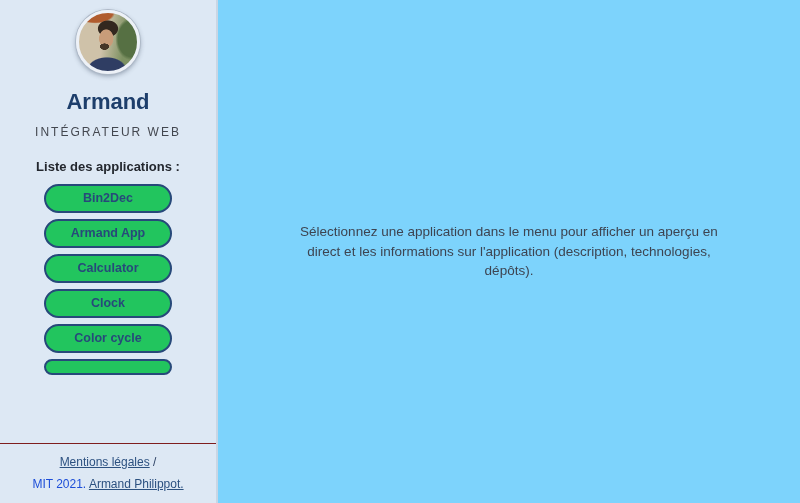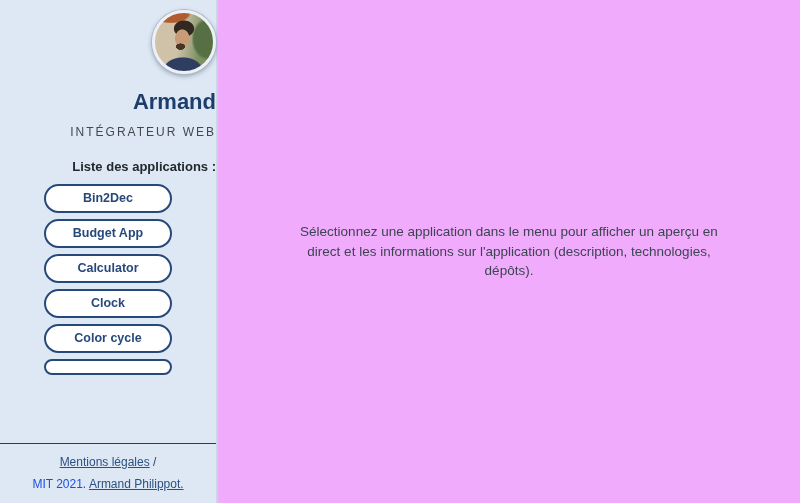--- a/index.html
+++ b/index.html
@@ -8,21 +8,21 @@
     font-family:"Liberation Sans", sans-serif;
     background:#f1f3f8;
   }
   .app { display:flex; width:800px; height:503px; }
 
   
   .sidebar {
     width:218px; flex:none; height:503px;
     background:#dde8f4;
     border-right:2px solid #c9d6e4;
-    display:flex; flex-direction:column; align-items:flex-end;
+    display:flex; flex-direction:column; align-items:center;
   }
   .avatar-wrap { margin-top:10px; flex:none; }
   .avatar {
     width:64px; height:64px; border-radius:50%;
     border:3px solid #edf1f7;
     box-shadow:0 0 0 1px #aeb9c7, 0 2px 5px rgba(40,55,80,.45);
     background:
       radial-gradient(ellipse 7px 5px at 44% 58%, #473526 62%, rgba(0,0,0,0) 66%),
       radial-gradient(ellipse 11px 14px at 47% 44%, #c89c79 62%, rgba(0,0,0,0) 68%),
       radial-gradient(ellipse 16px 13px at 50% 27%, #33281f 60%, rgba(0,0,0,0) 66%),
@@ -49,39 +49,39 @@
   .apps-list {
     flex:1 1 auto; overflow:hidden; width:100%;
     padding-top:10px;
     display:flex; flex-direction:column; align-items:center;
   }
   .app-btn {
     flex:none;
     min-width:128px;
     padding:6px 12px; margin-bottom:6px;
     border:2px solid #27497a; border-radius:16px;
-    background:#ffffff;
+    background:#22c55e;
     color:#27497a; font-weight:bold; font-size:12.5px; line-height:13px;
     font-family:inherit; text-align:center;
     cursor:pointer; white-space:nowrap;
   }
   .sidebar-footer {
     flex:none; width:100%; height:60px;
     border-top:1px solid #7f1d1d;
     padding-top:7px; text-align:center;
     font-size:12px; color:#2e3950;
   }
   .footer-line { line-height:22px; }
   .footer-link { color:#2c5180; text-decoration:underline; cursor:pointer; }
   .footer-sep { color:#2e4366; }
   .footer-plain { color:#1d4ed8; }
 
   
   .main {
-    flex:1 1 auto; background:#f0abfc;
+    flex:1 1 auto; background:#7dd3fc;
     display:flex; align-items:center; justify-content:center;
   }
   .placeholder-message {
     max-width:465px; padding:0 10px;
     text-align:center;
     font-size:13.5px; line-height:19.5px;
     color:#3d4451;
   }
 </style>
 </head>
@@ -98,21 +98,21 @@
     <h1 class="profile-name">
       <span>Armand</span>
     </h1>
 
     <div class="job-title">INTÉGRATEUR WEB</div>
 
     <div class="apps-heading">Liste des applications :</div>
 
     <nav class="apps-list">
       <button class="app-btn">Bin2Dec</button>
-      <button class="app-btn">Budget App</button>
+      <button class="app-btn">Armand App</button>
       <button class="app-btn">Calculator</button>
       <button class="app-btn">Clock</button>
       <button class="app-btn">Color cycle</button>
       <button class="app-btn"></button>
     </nav>
 
     <footer class="sidebar-footer">
       <div class="footer-line">
         <a class="footer-link">Mentions légales</a>
         <span class="footer-sep">/</span>

